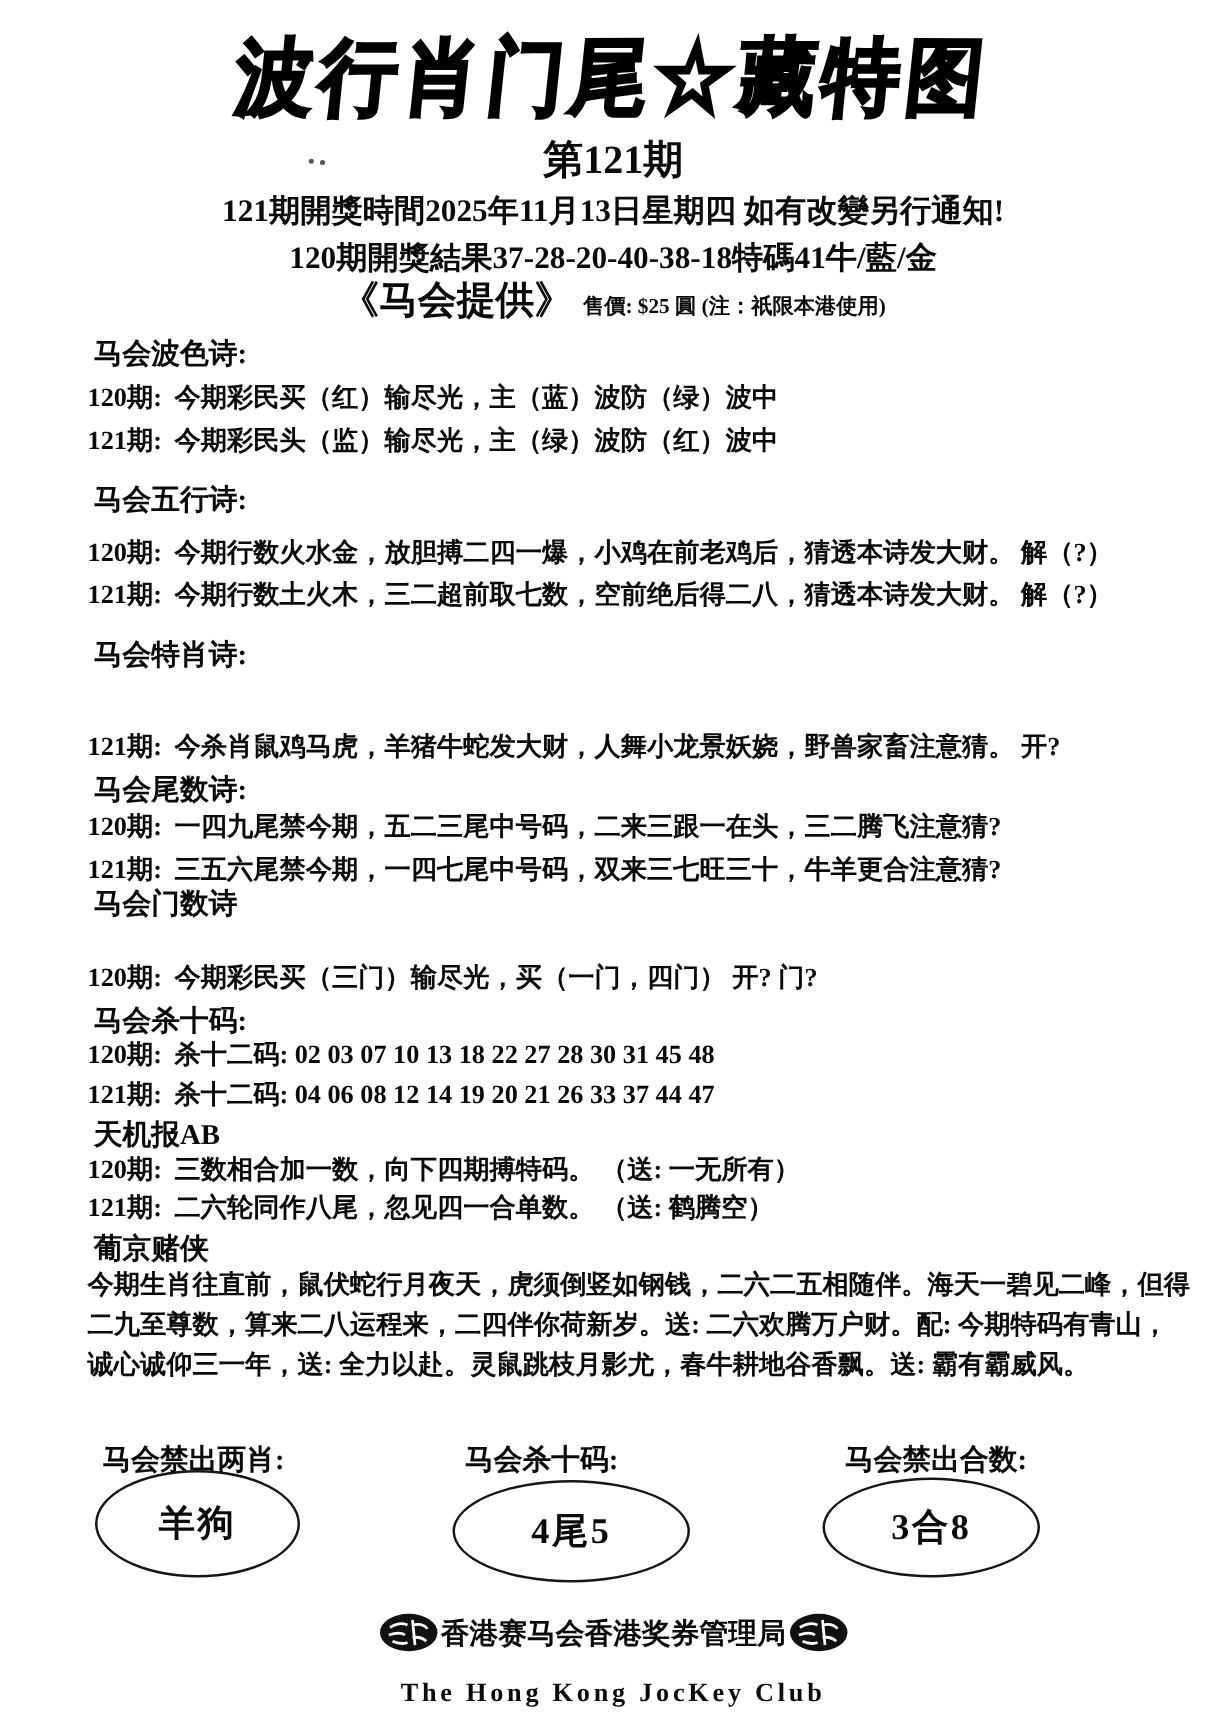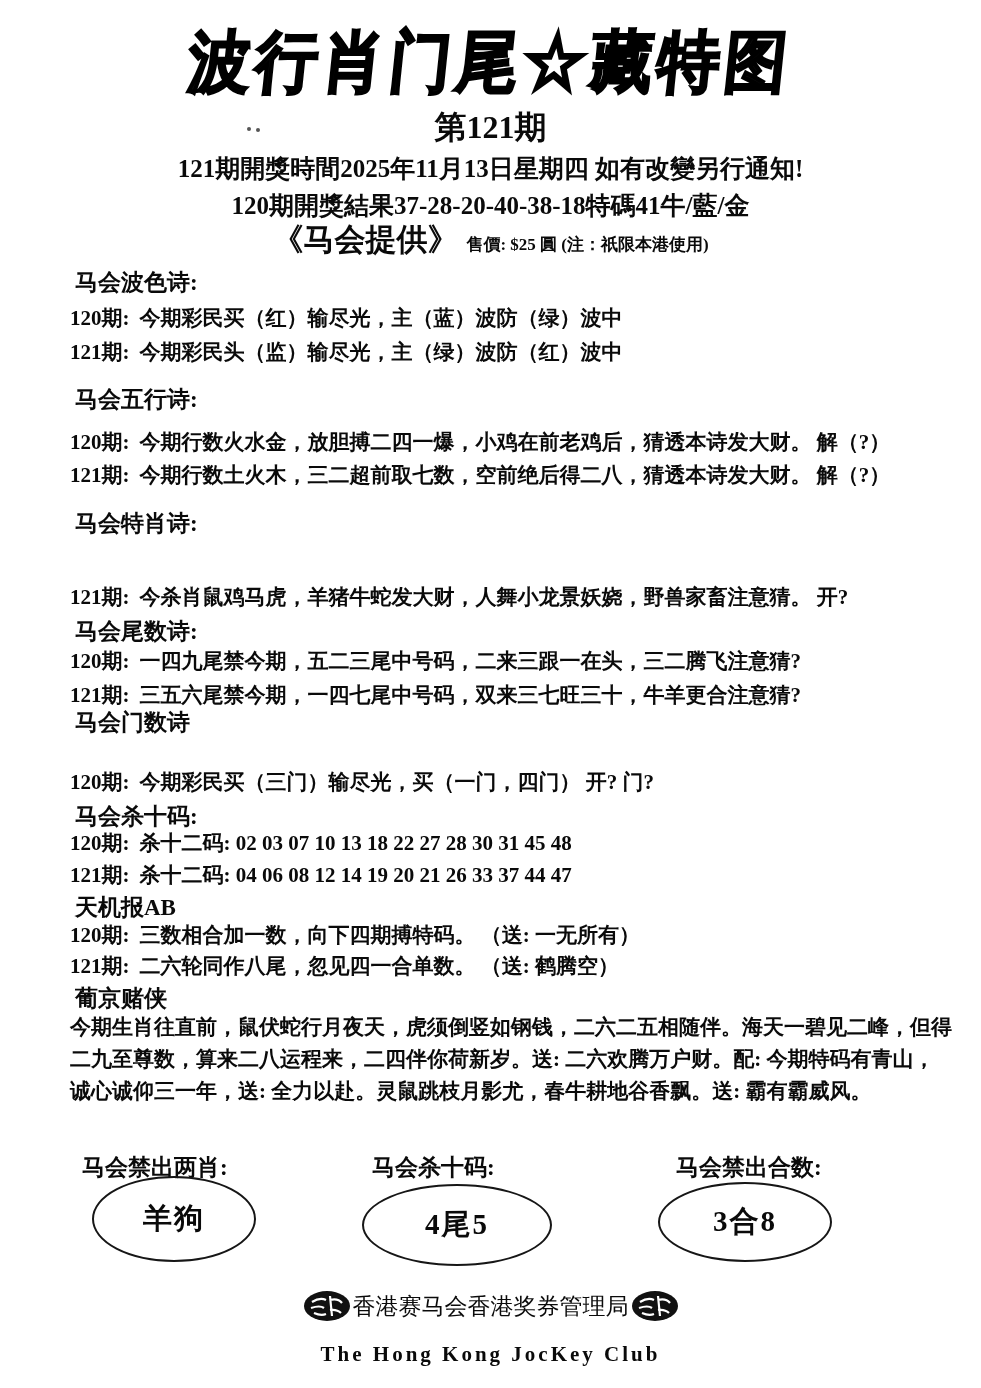--- a/index.html
+++ b/index.html
@@ -30,21 +30,21 @@
   .line .lab{margin-right:10px;}
   .para{left:70px; font-size:21px; font-weight:bold; white-space:nowrap;}
   .flabel{top:1152px; font-size:23px; font-weight:bold; white-space:nowrap;}
   .oval{
     border:2px solid #161616; border-radius:50%;
     display:flex; align-items:center; justify-content:center;
     font-size:29px; font-weight:bold; letter-spacing:2px;
   }
   .footer-row{
     top:1288px; left:0; right:0; display:flex; justify-content:center;
-    align-items:center; gap:1px; font-size:23px; font-weight:normal; white-space:nowrap;
+    align-items:center; gap:1px; font-size:23px; font-weight:bold; white-space:nowrap;
   }
   .footer-en{
     top:1342px; left:0; right:0; text-align:center;
     font-family:Liberation Serif, serif;
     font-size:21px; font-weight:bold; letter-spacing:3px;
   }
   .logo{width:50px; height:36px; flex:0 0 auto;}
 </style>
 </head>
 <body>
@@ -114,21 +114,21 @@
 
   <div class="abs sec-h" style="top:983px">葡京赌侠</div>
   <div class="abs para" style="top:1013px">今期生肖往直前，鼠伏蛇行月夜天，虎须倒竖如钢钱，二六二五相随伴。海天一碧见二峰，但得</div>
   <div class="abs para" style="top:1045px">二九至尊数，算来二八运程来，二四伴你荷新岁。送: 二六欢腾万户财。配: 今期特码有青山，</div>
   <div class="abs para" style="top:1077px">诚心诚仰三一年，送: 全力以赴。灵鼠跳枝月影尤，春牛耕地谷香飘。送: 霸有霸威风。</div>
 
   <div class="abs flabel" style="left:82px">马会禁出两肖:</div>
   <div class="abs flabel" style="left:372px">马会杀十码:</div>
   <div class="abs flabel" style="left:676px">马会禁出合数:</div>
 
-  <div class="abs oval" style="left:92px;  top:1176px; width:160px; height:82px;">
+  <div class="abs oval" style="left:76px;  top:1176px; width:160px; height:82px;">
     <span>羊狗</span>
   </div>
   <div class="abs oval" style="left:362px; top:1184px; width:186px; height:78px;">
     <span>4尾5</span>
   </div>
   <div class="abs oval" style="left:658px; top:1182px; width:170px; height:76px;">
     <span>3合8</span>
   </div>
 
   <div class="abs footer-row">

